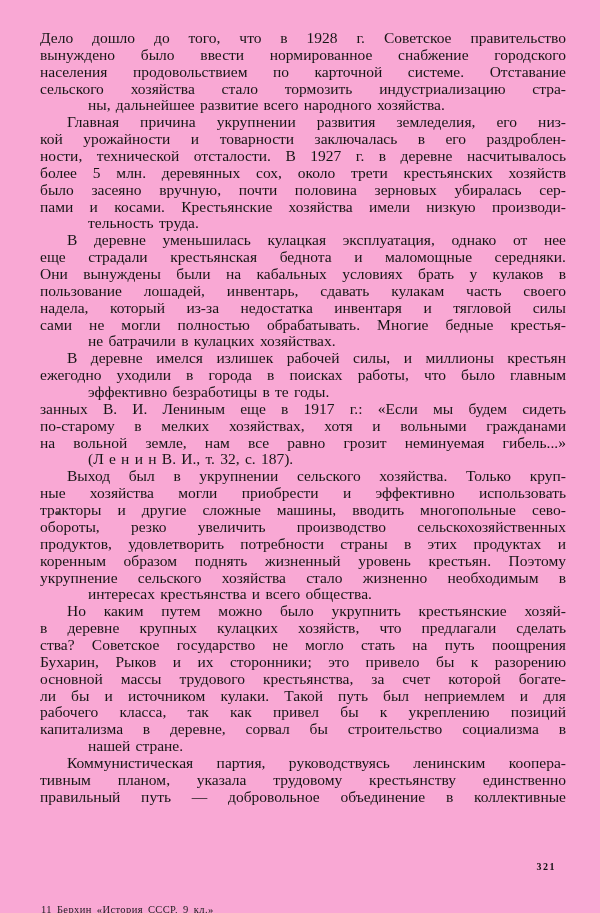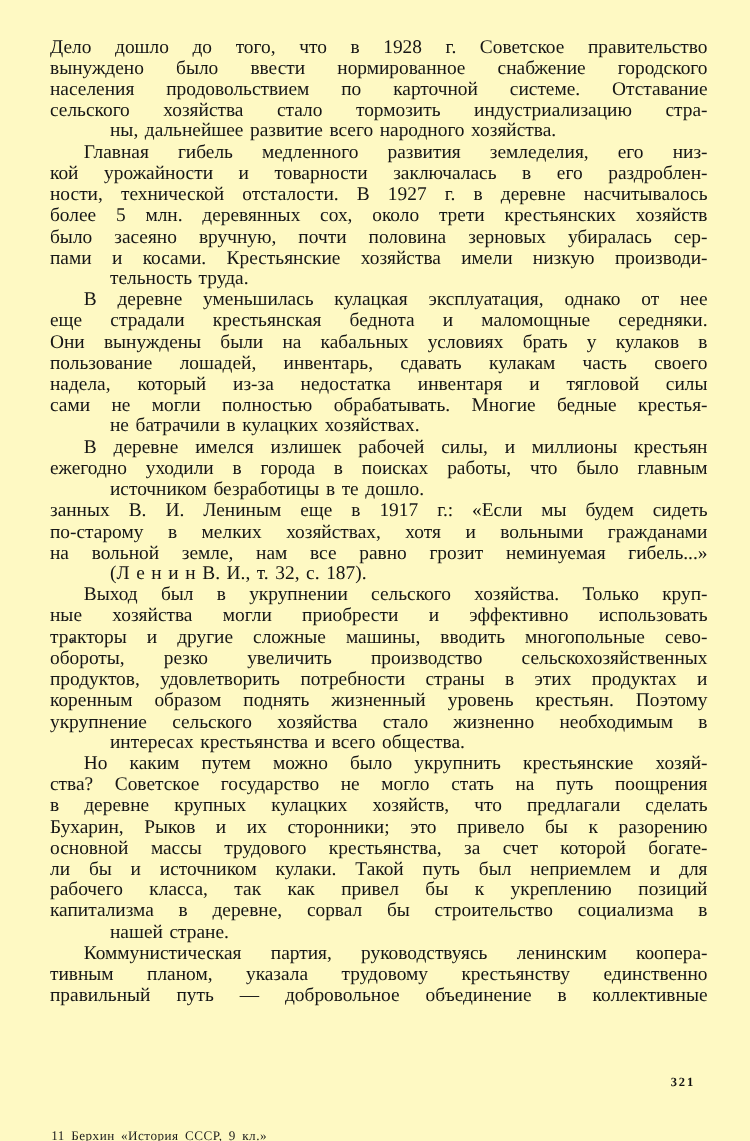--- a/index.html
+++ b/index.html
@@ -4,21 +4,21 @@
 <style>
   html, body { margin: 0; padding: 0; }
   body {
     width: 600px; height: 913px;
     font-family: "Liberation Serif", "DejaVu Serif", serif;
     background: #ffffff;
   }
   .book-page {
     position: relative;
     width: 600px; height: 913px;
-    background: #fef9c3;
+    background: #f9a8d4;
     overflow: hidden;
     color: #161616;
   }
   .text-block {
     position: absolute;
     left: 40px; top: 30px;
     width: 526px;
     font-size: 15.5px;
     line-height: 16.86px;
     word-spacing: 0.09em;
@@ -62,62 +62,62 @@
 <div class="book-page">
   <div class="text-block">
       <div class="para">
         <div class="line">Дело дошло до того, что в 1928 г. Советское правительство</div>
         <div class="line">вынуждено было ввести нормированное снабжение городского</div>
         <div class="line">населения продовольствием по карточной системе. Отставание</div>
         <div class="line">сельского хозяйства стало тормозить индустриализацию стра-</div>
         <div class="line endline">ны, дальнейшее развитие всего народного хозяйства.</div>
       </div>
       <div class="para">
-        <div class="line indent">Главная гибель медленного развития земледелия, его низ-</div>
+        <div class="line indent">Главная причина укрупнении развития земледелия, его низ-</div>
         <div class="line">кой урожайности и товарности заключалась в его раздроблен-</div>
         <div class="line">ности, технической отсталости. В 1927 г. в деревне насчитывалось</div>
         <div class="line">более 5 млн. деревянных сох, около трети крестьянских хозяйств</div>
         <div class="line">было засеяно вручную, почти половина зерновых убиралась сер-</div>
         <div class="line">пами и косами. Крестьянские хозяйства имели низкую производи-</div>
         <div class="line endline">тельность труда.</div>
       </div>
       <div class="para">
         <div class="line indent">В деревне уменьшилась кулацкая эксплуатация, однако от нее</div>
         <div class="line">еще страдали крестьянская беднота и маломощные середняки.</div>
         <div class="line">Они вынуждены были на кабальных условиях брать у кулаков в</div>
         <div class="line">пользование лошадей, инвентарь, сдавать кулакам часть своего</div>
         <div class="line">надела, который из-за недостатка инвентаря и тягловой силы</div>
         <div class="line">сами не могли полностью обрабатывать. Многие бедные крестья-</div>
         <div class="line endline">не батрачили в кулацких хозяйствах.</div>
       </div>
       <div class="para">
         <div class="line indent">В деревне имелся излишек рабочей силы, и миллионы крестьян</div>
         <div class="line">ежегодно уходили в города в поисках работы, что было главным</div>
-        <div class="line endline">источником безработицы в те дошло.</div>
+        <div class="line endline">эффективно безработицы в те годы.</div>
       </div>
       <div class="para">
         <div class="line">занных В. И. Лениным еще в 1917 г.: «Если мы будем сидеть</div>
         <div class="line">по-старому в мелких хозяйствах, хотя и вольными гражданами</div>
         <div class="line">на вольной земле, нам все равно грозит неминуемая гибель...»</div>
         <div class="line endline">(Л е н и н В. И., т. 32, с. 187).</div>
       </div>
       <div class="para">
         <div class="line indent">Выход был в укрупнении сельского хозяйства. Только круп-</div>
         <div class="line">ные хозяйства могли приобрести и эффективно использовать</div>
         <div class="line">тракторы и другие сложные машины, вводить многопольные сево-</div>
         <div class="line">обороты, резко увеличить производство сельскохозяйственных</div>
         <div class="line">продуктов, удовлетворить потребности страны в этих продуктах и</div>
         <div class="line">коренным образом поднять жизненный уровень крестьян. Поэтому</div>
         <div class="line">укрупнение сельского хозяйства стало жизненно необходимым в</div>
         <div class="line endline">интересах крестьянства и всего общества.</div>
       </div>
       <div class="para">
         <div class="line indent">Но каким путем можно было укрупнить крестьянские хозяй-</div>
+        <div class="line">в деревне крупных кулацких хозяйств, что предлагали сделать</div>
         <div class="line">ства? Советское государство не могло стать на путь поощрения</div>
-        <div class="line">в деревне крупных кулацких хозяйств, что предлагали сделать</div>
         <div class="line">Бухарин, Рыков и их сторонники; это привело бы к разорению</div>
         <div class="line">основной массы трудового крестьянства, за счет которой богате-</div>
         <div class="line">ли бы и источником кулаки. Такой путь был неприемлем и для</div>
         <div class="line">рабочего класса, так как привел бы к укреплению позиций</div>
         <div class="line">капитализма в деревне, сорвал бы строительство социализма в</div>
         <div class="line endline">нашей стране.</div>
       </div>
       <div class="para">
         <div class="line indent">Коммунистическая партия, руководствуясь ленинским коопера-</div>
         <div class="line">тивным планом, указала трудовому крестьянству единственно</div>

